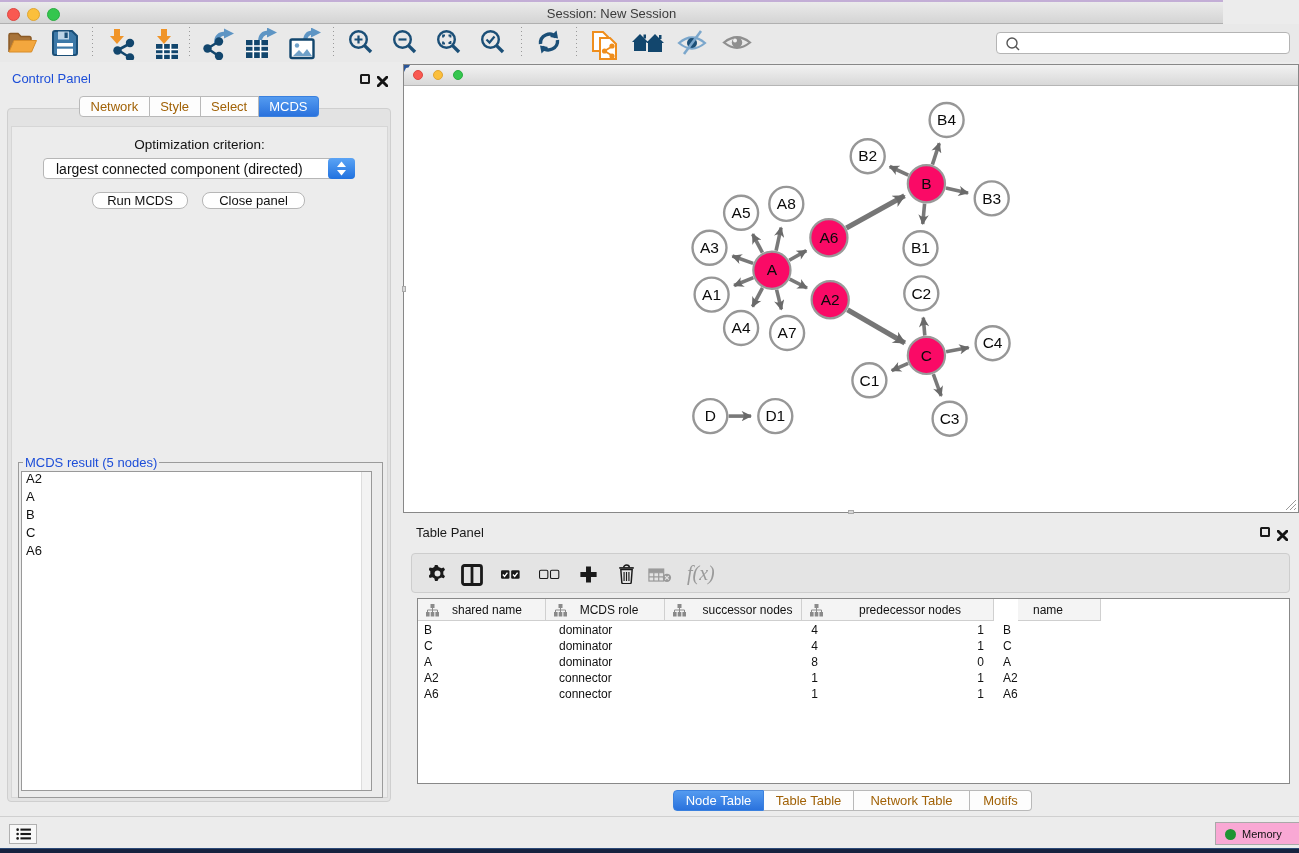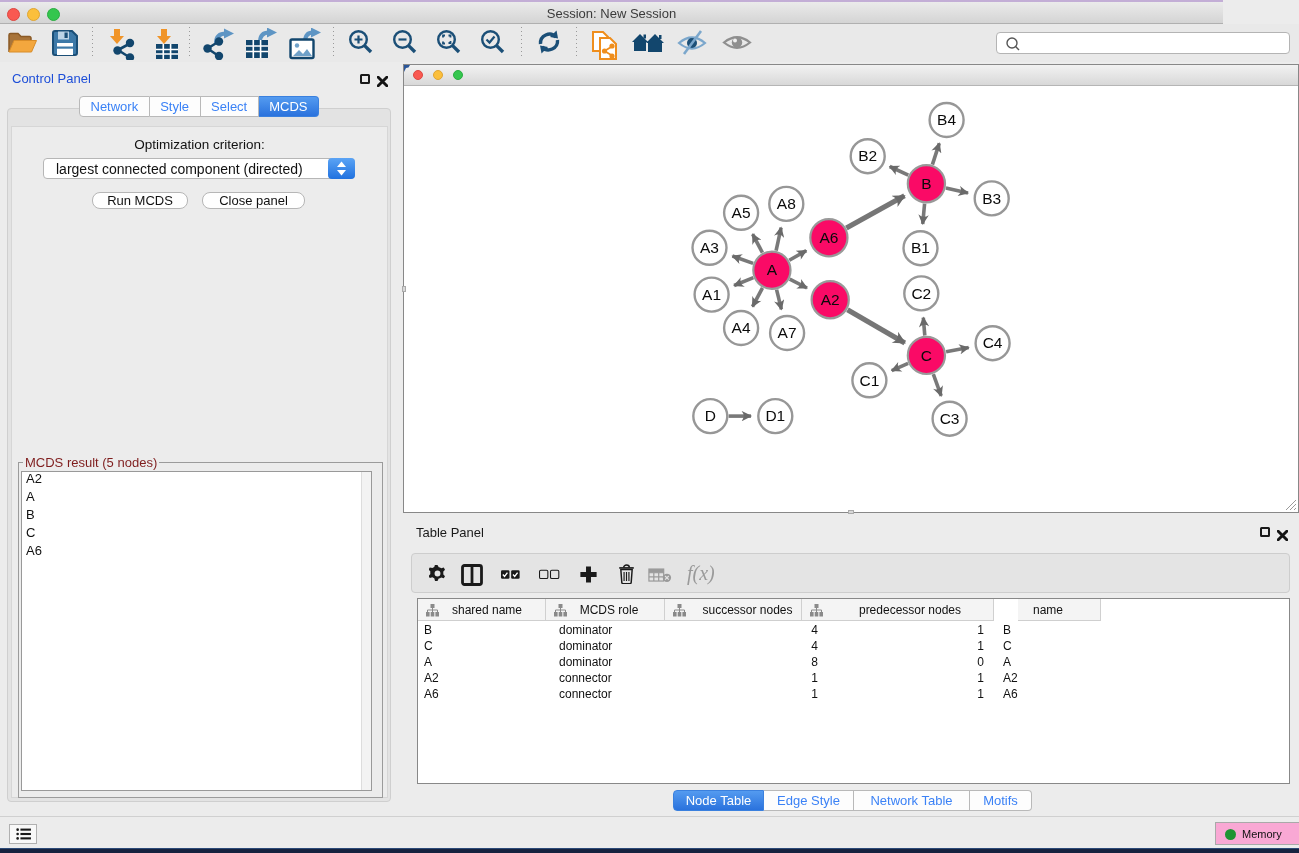--- a/index.html
+++ b/index.html
@@ -26,38 +26,38 @@
   .ticon { position:absolute; top:4px; }
   #searchbox { position:absolute; left:996px; top:8px; width:294px; height:22px;
     background:#fff; border:1px solid #b4b4b4; border-radius:4px; }
 
   
   #cp-title { left:12px; top:71px; font-size:13px; color:#1d4ed8; }
   #cp-max { left:360px; top:74px; width:10px; height:10px; border:2px solid #1a1a1a; border-radius:1.5px; }
   #cp-close { left:377px; top:73px; }
   .tabrow { position:absolute; top:96px; height:21px; display:flex; }
   .tab { height:21px; font-size:13px; line-height:20px; padding:0 10.5px;
-    background:#fdfdfd; border:1px solid #b9b9b9; border-left:none; color:#3b82f6; text-align:center;}
+    background:#fdfdfd; border:1px solid #b9b9b9; border-left:none; color:#a16207; text-align:center;}
   .tab.first { border-left:1px solid #b9b9b9; border-radius:4px 0 0 4px; }
   .tab.last  { border-radius:0 4px 4px 0; }
   .tab.active { background:linear-gradient(#549bf0,#2a72dd); border-color:#3a80de; color:#fff; }
   #cp-outer { left:7px; top:108px; width:384px; height:694px; background:#e3e3e3;
     border:1px solid #cfcfcf; border-radius:4px; }
   #cp-inner { left:11px; top:126px; width:377px; height:672px; background:#ececec;
     border:1px solid #d6d6d6; }
   #opt-label { left:0px; top:137px; width:399px; text-align:center; font-size:13.5px; color:#111; }
   #dropdown { left:43px; top:158px; width:312px; height:21px; background:#fff;
     border:1px solid #b6b6b6; border-radius:4px; font-size:14px; color:#111; }
   #dropdown .txt { position:absolute; left:12px; top:2px; }
   #dropdown .btn { position:absolute; right:-1px; top:-1px; width:27px; height:21px;
     background:linear-gradient(#5ba4f5,#2071df); border-radius:4px; }
   .pbtn { position:absolute; height:17px; background:#fefefe; border:1px solid #b6b6b6;
     border-radius:8px; font-size:13px; color:#111; text-align:center; line-height:16px; }
   #groupbox { left:18px; top:462px; width:365px; height:336px; border:1px solid #9b9b9b; }
-  #grouplabel { left:23px; top:455px; font-size:13px; color:#7f1d1d; background:#ececec; padding:0 2px;}
+  #grouplabel { left:23px; top:455px; font-size:13px; color:#1d4ed8; background:#ececec; padding:0 2px;}
   #mcdslist { left:21px; top:471px; width:351px; height:320px; background:#fff;
     border:1px solid #999; font-size:13px; color:#111; }
   #mcdslist .it { height:17.9px; line-height:14.6px; padding-left:4px; }
   #mcdslist .sb { position:absolute; right:0; top:0; width:10px; height:100%;
     background:#f3f3f3; border-left:1px solid #ddd; }
 
   
   #netwin { left:403px; top:64px; width:896px; height:449px; background:#fff;
     border:1px solid #888; }
   #nettitle { position:absolute; left:0; top:0; width:100%; height:21px;
@@ -455,21 +455,21 @@
   <div class="td num2" style="left:470px; top:72px;">1</div>
   <div class="td num2" style="left:470px; top:88px;">1</div>
   <div class="td" style="left:585px; top:24px;">B</div>
   <div class="td" style="left:585px; top:40px;">C</div>
   <div class="td" style="left:585px; top:56px;">A</div>
   <div class="td" style="left:585px; top:72px;">A2</div>
   <div class="td" style="left:585px; top:88px;">A6</div>
 </div>
 <div class="btabs">
   <div class="tab first active" style="width:91px;">Node Table</div>
-  <div class="tab" style="width:90px;">Edge Style</div>
+  <div class="tab" style="width:90px;">Table Table</div>
   <div class="tab" style="width:116px;">Network Table</div>
   <div class="tab last" style="width:62px;">Motifs</div>
 </div>
 <div id="statusline" class="abs"></div>
 <div id="hambtn" class="abs">
   <svg style="position:absolute;left:6px;top:2px" width="15" height="14" viewBox="0 0 17 16">
     <g fill="#1a1a1a">
       <circle cx="1.8" cy="3" r="1.5"></circle>
         <rect x="5" y="1.8" width="12" height="2.4"></rect>
       <circle cx="1.8" cy="8" r="1.5"></circle>

